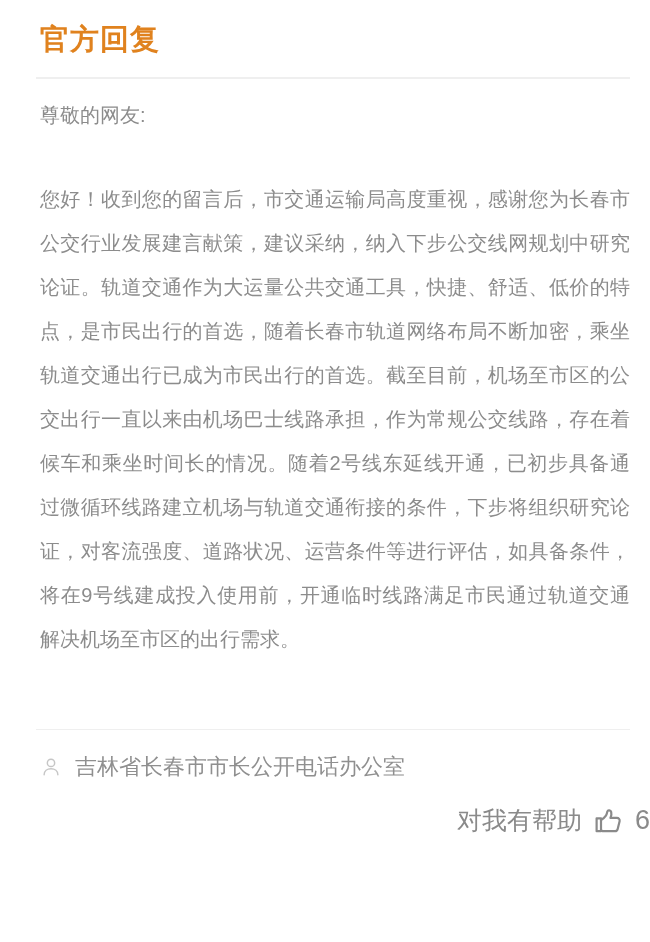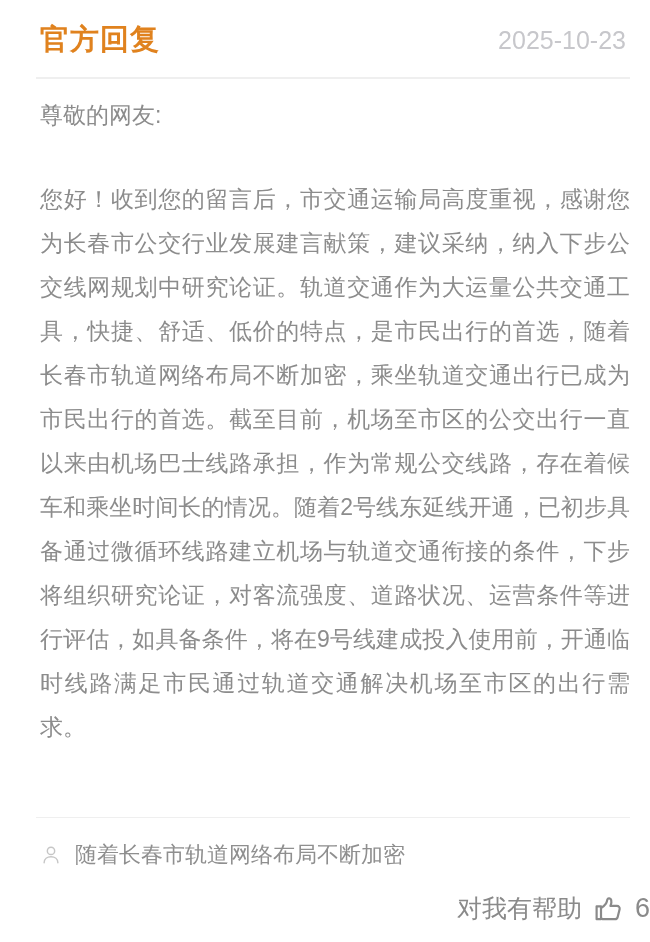--- a/index.html
+++ b/index.html
@@ -8,21 +8,21 @@
     width:650px;height:942px;
     background:#ffffff;
     font-family:"Liberation Sans","DejaVu Sans",sans-serif;
     overflow:hidden;
     box-sizing:border-box;
   }
   .header{
     display:flex;
     justify-content:space-between;
     align-items:baseline;
-    padding:20px 24px 0 40px;
+    padding:20px 40px 0 40px;
   }
   .header-title{
     font-size:29px;
     font-weight:700;
     color:#e0821e;
     letter-spacing:1px;
   }
   .header-date{
     font-size:25px;
     color:#c7c7cb;
@@ -32,21 +32,21 @@
     background:#efefef;
     margin:17px 20px 0 36px;
   }
   .divider-bottom{
     height:1px;
     background:#efefef;
     margin:68px 20px 0 36px;
   }
   .reply{
     margin:14px 20px 0 40px;
-    font-size:23px;
+    font-size:20px;
     line-height:44px;
     color:#8c8c8c;
   }
   .reply-salutation{
     text-align:left;
   }
   .reply-body{
     text-align:justify;
     margin-top:40px;
   }
@@ -89,40 +89,39 @@
     color:#8a8a8a;
   }
 </style>
 </head>
 <body>
 
 <div class="page">
 
   <div class="header">
     <span class="header-title">官方回复</span>
-    <span class="header-date">2025-10-23</span>
   </div>
 
   <div class="divider-top"></div>
 
   <div class="reply">
     <div class="reply-salutation">尊敬的网友:</div>
     <div class="reply-body">您好！收到您的留言后，市交通运输局高度重视，感谢您为长春市公交行业发展建言献策，建议采纳，纳入下步公交线网规划中研究论证。轨道交通作为大运量公共交通工具，快捷、舒适、低价的特点，是市民出行的首选，随着长春市轨道网络布局不断加密，乘坐轨道交通出行已成为市民出行的首选。截至目前，机场至市区的公交出行一直以来由机场巴士线路承担，作为常规公交线路，存在着候车和乘坐时间长的情况。随着2号线东延线开通，已初步具备通过微循环线路建立机场与轨道交通衔接的条件，下步将组织研究论证，对客流强度、道路状况、运营条件等进行评估，如具备条件，将在9号线建成投入使用前，开通临时线路满足市民通过轨道交通解决机场至市区的出行需求。</div>
   </div>
 
   <div class="divider-bottom"></div>
 
   <div class="dept-row">
     <span>
       <svg class="dept-icon" viewBox="0 0 24 24" fill="none" stroke="#c6c6c6" stroke-width="1.6" stroke-linecap="round" stroke-linejoin="round">
         <circle cx="12" cy="7.5" r="4"></circle>
         <path d="M4.5 20.5c0-4.2 3.4-6.6 7.5-6.6s7.5 2.4 7.5 6.6"></path>
       </svg>
     </span>
-    <span class="dept-name">随着长春市轨道网络布局不断加密</span>
+    <span class="dept-name">吉林省长春市市长公开电话办公室</span>
   </div>
 
   <button class="helpful-row">
     <span class="helpful-label">对我有帮助</span>
     <span>
       <svg class="thumb-icon" viewBox="0 0 24 24" fill="none" stroke="#8a8a8a" stroke-width="1.7" stroke-linecap="round" stroke-linejoin="round">
         <path d="M2.8 10.3h3.4v10H2.8z"></path>
         <path d="M6.2 19.6l1.4.7h9.4c1 0 1.9-.7 2.1-1.7l1.5-6.1c.3-1.3-.7-2.5-2.1-2.5h-5s1.1-2.6.6-4.5c-.4-1.6-2.6-1.9-3-.4-.3 1.1-.5 2.3-1.1 3.2-.9 1.4-2.5 2.6-3.8 3.4"></path>
       </svg>
     </span>

